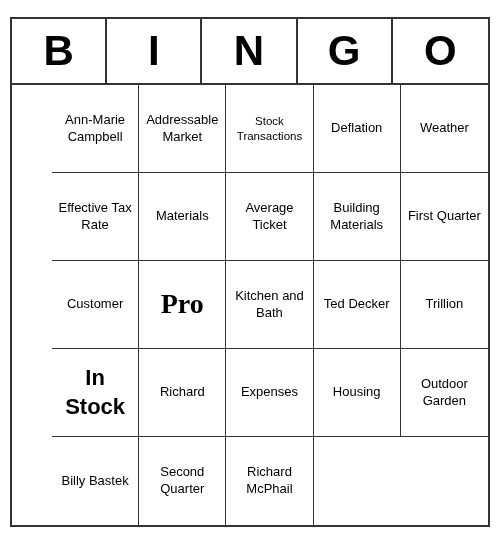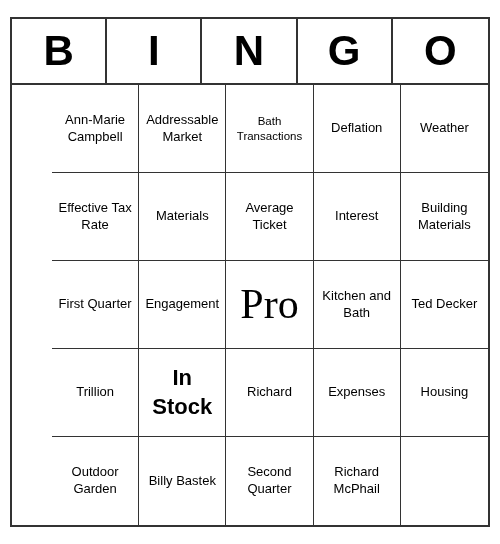--- a/index.html
+++ b/index.html
@@ -50,22 +50,22 @@
       font-family: Arial, sans-serif;
       line-height: 1.3;
     }
     .bingo-cell:nth-child(5n) {
       border-right: none;
     }
     .bingo-cell:nth-child(n+21) {
       border-bottom: none;
     }
     .bingo-cell.free {
-      font-size: 42px;
-      font-weight: normal;
+      font-size: 28px;
+      font-weight: bold;
       font-family: serif;
     }
     .bingo-cell.large-text {
       font-size: 22px;
       font-weight: bold;
     }
   </style>
 </head>
 <body>
 
@@ -73,30 +73,29 @@
   <div class="bingo-header">
   <div class="bingo-letter">B</div>
       <div class="bingo-letter">I</div>
       <div class="bingo-letter">N</div>
       <div class="bingo-letter">G</div>
       <div class="bingo-letter">O</div>
     </div>
   <div class="bingo-grid">
   <div class="bingo-cell">Ann-Marie Campbell</div>
       <div class="bingo-cell">Addressable Market</div>
-      <div class="bingo-cell" style="font-size: 11.5px;">Bath Transactions</div>
+      <div class="bingo-cell" style="font-size: 11.5px;">Stock Transactions</div>
       <div class="bingo-cell">Deflation</div>
       <div class="bingo-cell">Weather</div>
       <div class="bingo-cell">Effective Tax Rate</div>
       <div class="bingo-cell">Materials</div>
       <div class="bingo-cell">Average Ticket</div>
-      <div class="bingo-cell">Interest</div>
       <div class="bingo-cell">Building Materials</div>
       <div class="bingo-cell">First Quarter</div>
-      <div class="bingo-cell">Engagement</div>
+      <div class="bingo-cell">Customer</div>
       <div class="bingo-cell free">Pro</div>
       <div class="bingo-cell">Kitchen and Bath</div>
       <div class="bingo-cell">Ted Decker</div>
       <div class="bingo-cell">Trillion</div>
       <div class="bingo-cell large-text">In Stock</div>
       <div class="bingo-cell">Richard</div>
       <div class="bingo-cell">Expenses</div>
       <div class="bingo-cell">Housing</div>
       <div class="bingo-cell">Outdoor Garden</div>
       <div class="bingo-cell">Billy Bastek</div>

